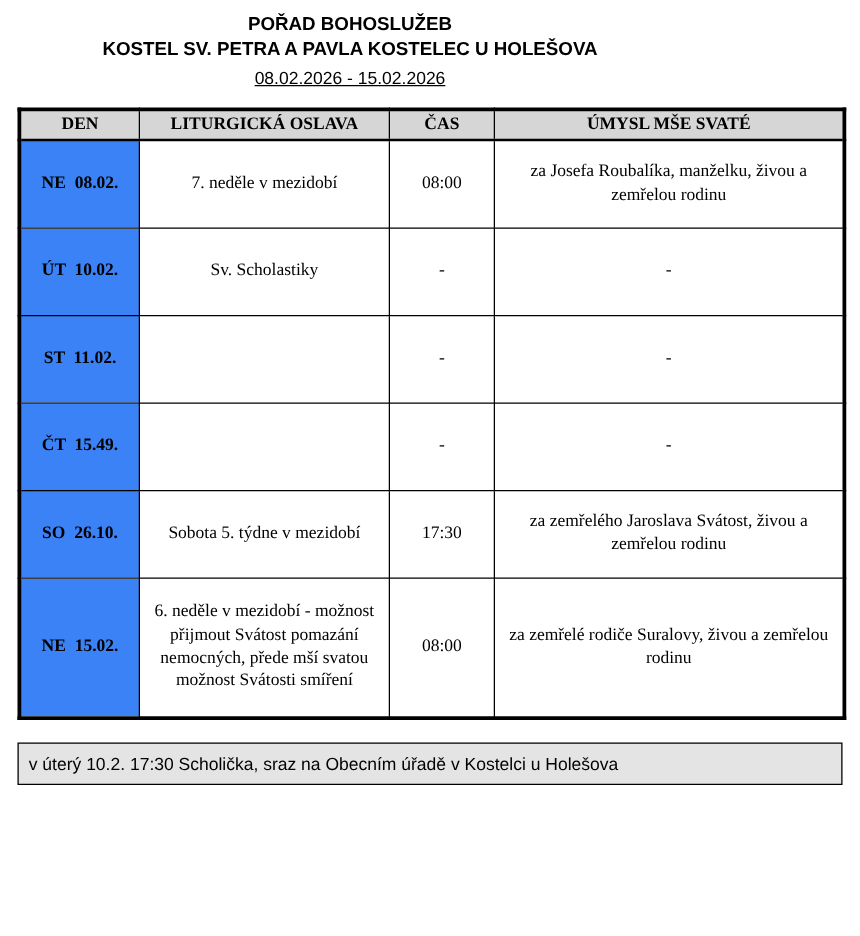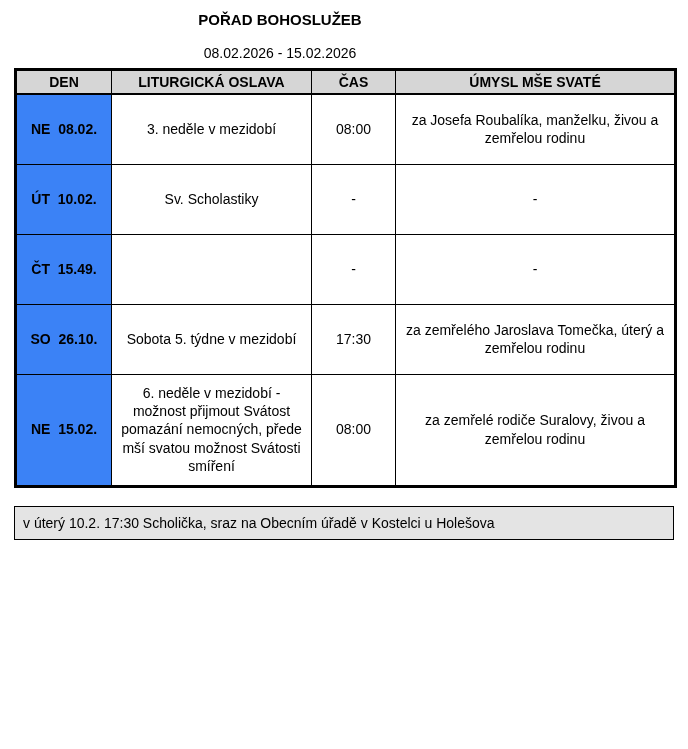--- a/index.html
+++ b/index.html
@@ -24,28 +24,30 @@
   .doc-subtitle {
     text-align: center;
     font-weight: bold;
     font-size: 15px;
     line-height: 1.35;
   }
   .doc-daterange {
     text-align: center;
     font-size: 14px;
     line-height: 1.4;
-    margin-top: 14px;
+    margin-top: 2px;
+    text-decoration: underline;
   }
   table.schedule {
     border-collapse: collapse;
     width: 660px;
-    margin-top: 4px;
+    margin-top: 14px;
     border: 3px solid #000000;
     table-layout: fixed;
+    font-family: Liberation Serif, serif;
   }
   table.schedule th,
   table.schedule td {
     border: 1px solid #000000;
     font-size: 14px;
     text-align: center;
     vertical-align: middle;
     padding: 3px 6px;
     box-sizing: border-box;
     line-height: 1.3;
@@ -76,61 +78,68 @@
     padding: 8px 8px;
     font-size: 14px;
   }
 </style>
 </head>
 <body>
 
 <div class="page">
 
   <div class="doc-title">POŘAD BOHOSLUŽEB</div>
+  <div class="doc-subtitle">KOSTEL SV. PETRA A PAVLA KOSTELEC U HOLEŠOVA</div>
   <div class="doc-daterange">08.02.2026 - 15.02.2026</div>
 
   <table class="schedule">
     <colgroup>
       <col style="width:96px">
       <col style="width:200px">
       <col style="width:84px">
       <col style="width:280px">
     </colgroup>
     <thead>
       <tr>
         <th>DEN</th>
         <th>LITURGICKÁ OSLAVA</th>
         <th>ČAS</th>
         <th>ÚMYSL MŠE SVATÉ</th>
       </tr>
     </thead>
     <tbody>
       <tr class="row-std">
         <td class="den">NE  08.02.</td>
-        <td>3. neděle v mezidobí</td>
+        <td>7. neděle v mezidobí</td>
         <td>08:00</td>
         <td>za Josefa Roubalíka, manželku, živou a zemřelou rodinu</td>
       </tr>
       <tr class="row-std">
         <td class="den">ÚT  10.02.</td>
         <td>Sv. Scholastiky</td>
+        <td>-</td>
+        <td>-</td>
+      </tr>
+      <tr class="row-std">
+        <td class="den">ST  11.02.</td>
+        <td></td>
         <td>-</td>
         <td>-</td>
       </tr>
       <tr class="row-std">
         <td class="den">ČT  15.49.</td>
         <td></td>
         <td>-</td>
         <td>-</td>
       </tr>
       <tr class="row-std">
         <td class="den">SO  26.10.</td>
         <td>Sobota 5. týdne v mezidobí</td>
         <td>17:30</td>
-        <td>za zemřelého Jaroslava Tomečka, úterý a zemřelou rodinu</td>
+        <td>za zemřelého Jaroslava Svátost, živou a zemřelou rodinu</td>
       </tr>
       <tr class="row-tall">
         <td class="den">NE  15.02.</td>
         <td>6. neděle v mezidobí - možnost přijmout Svátost pomazání nemocných, přede mší svatou možnost Svátosti smíření</td>
         <td>08:00</td>
         <td>za zemřelé rodiče Suralovy, živou a zemřelou rodinu</td>
       </tr>
     </tbody>
   </table>
 

